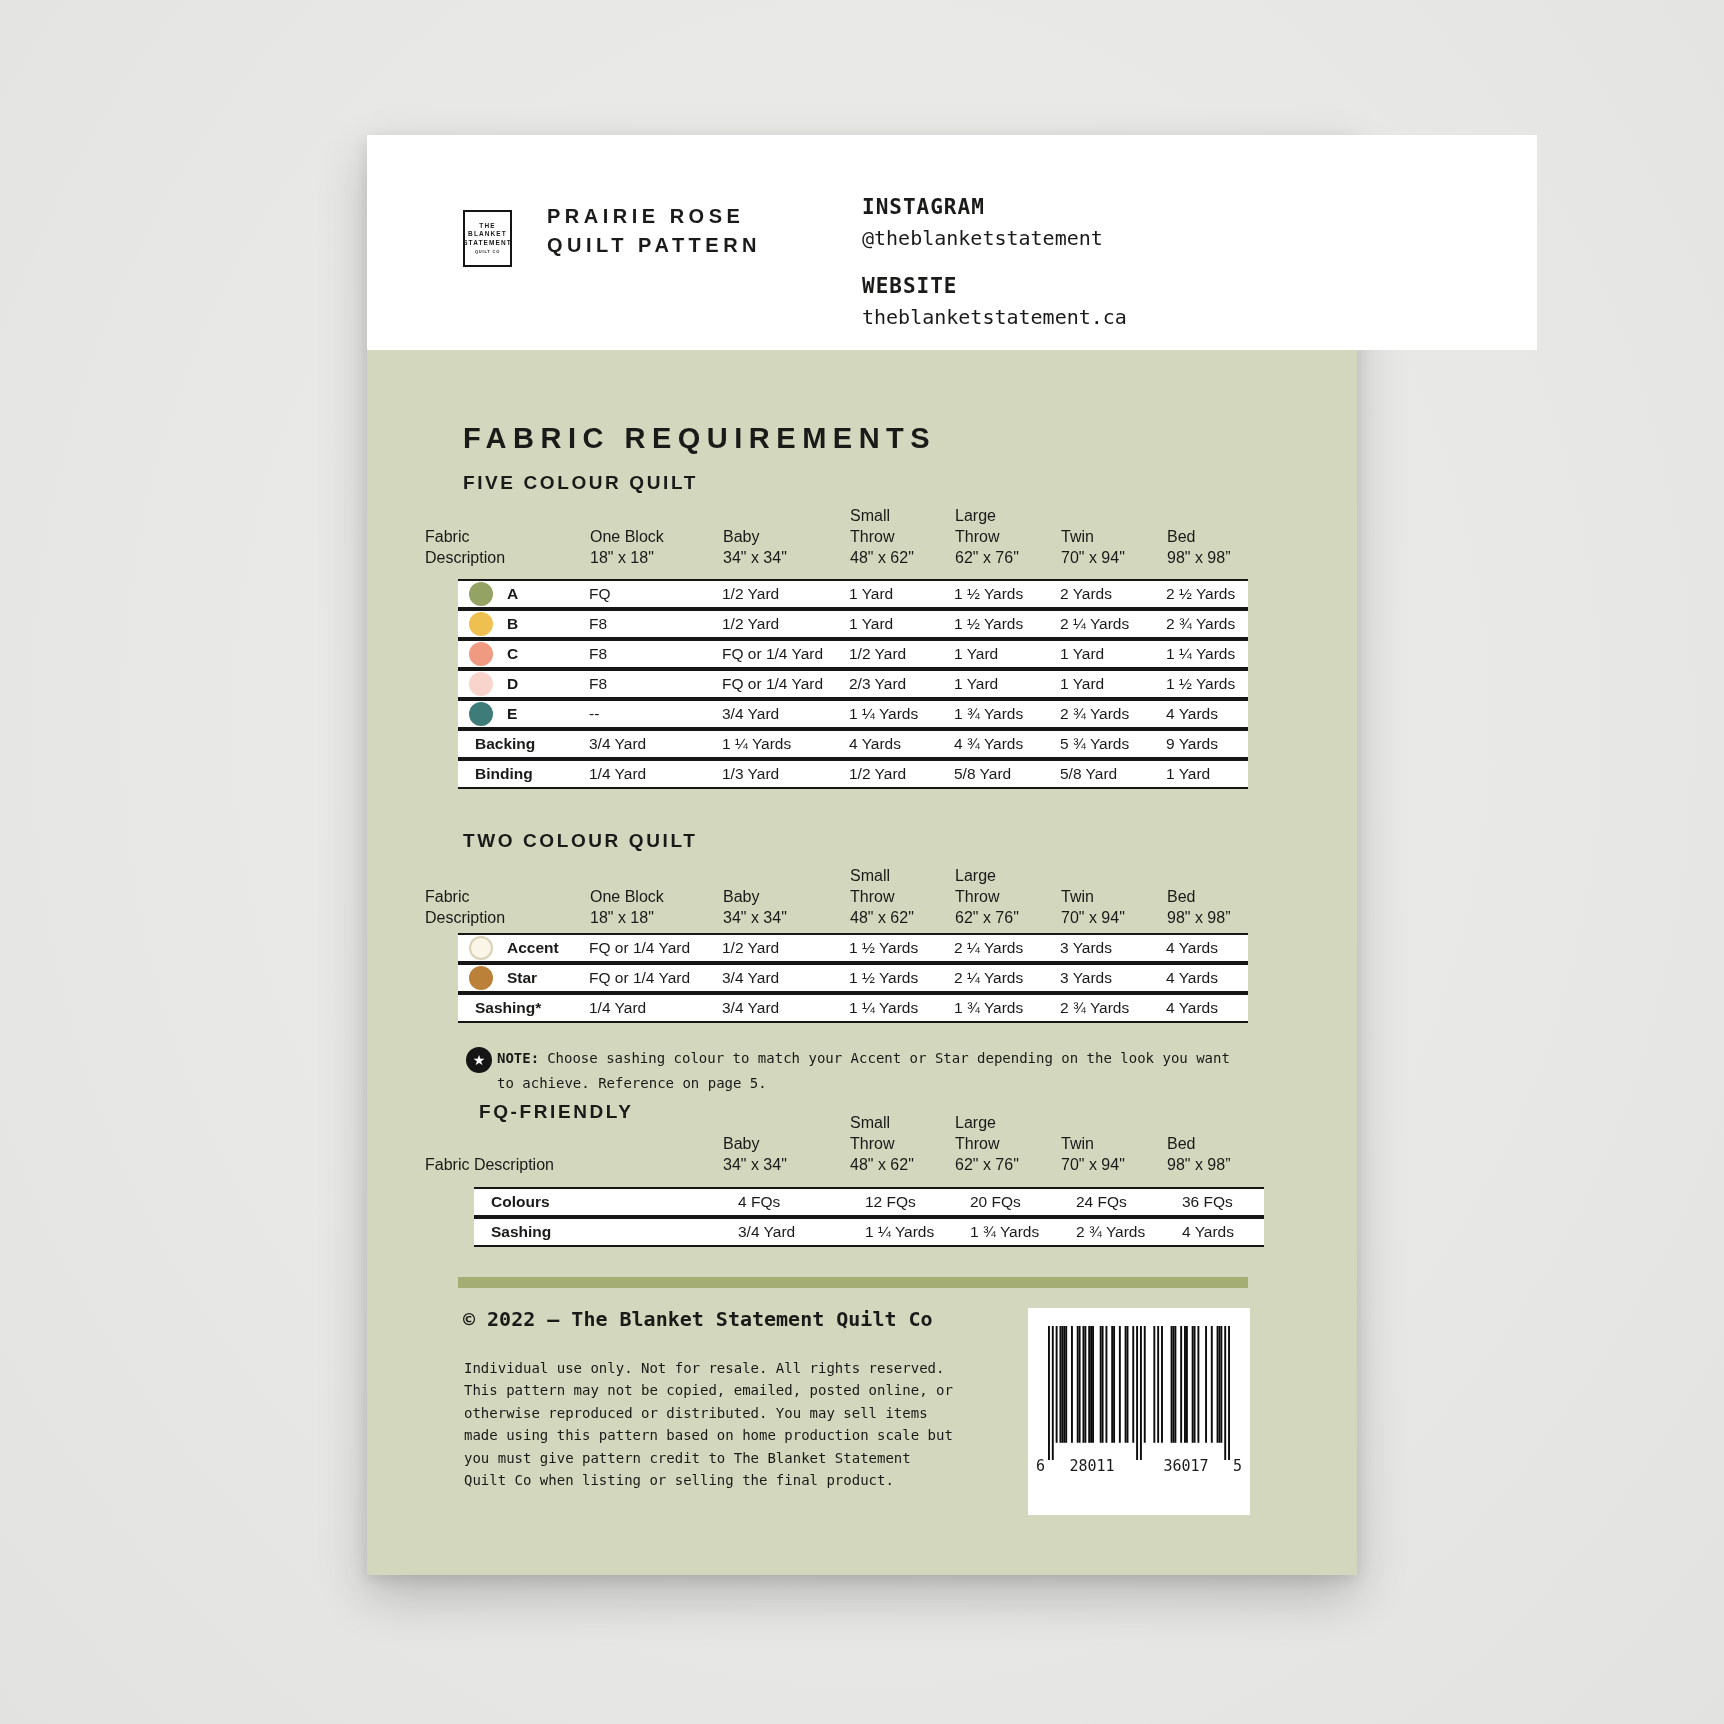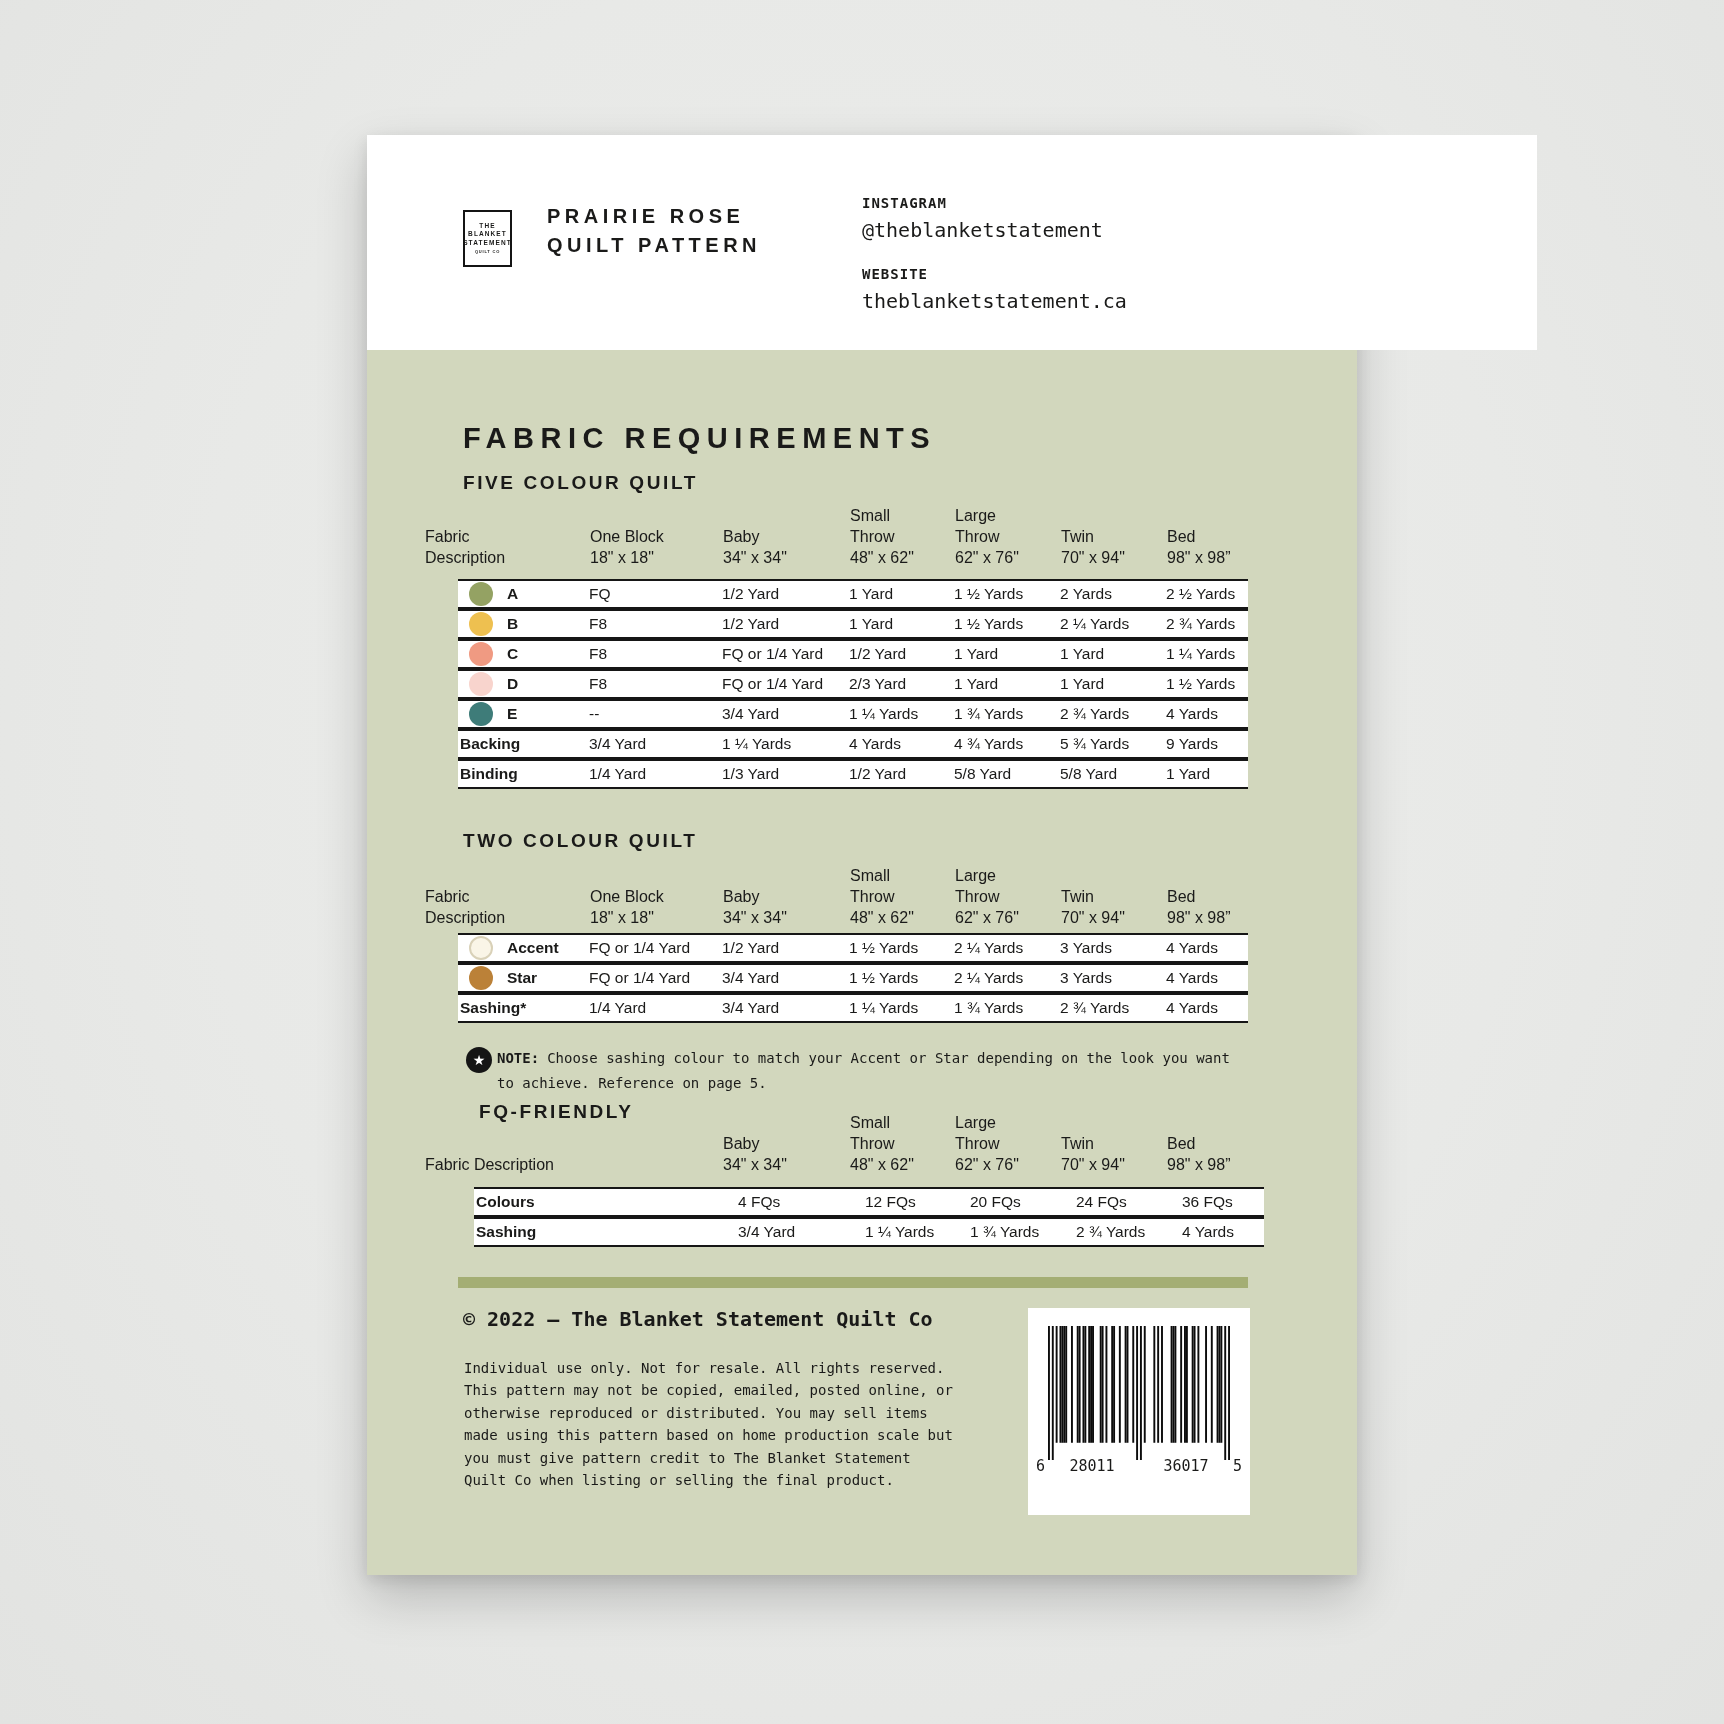--- a/index.html
+++ b/index.html
@@ -21,21 +21,21 @@
   .card-top{position:absolute;left:0;top:0;width:1170px;height:215px;background:var(--card,#fff);}
   .logo{
     position:absolute;left:96px;top:75px;width:49px;height:57px;
     border:2.5px solid #141414;box-sizing:border-box;
     display:flex;flex-direction:column;align-items:center;justify-content:center;
   }
   .logo-main{font-size:6.5px;line-height:8.5px;font-weight:700;letter-spacing:1.1px;text-align:center;white-space:pre-line;}
   .logo-sub{font-size:4px;line-height:6px;font-weight:700;letter-spacing:.8px;margin-top:2px;}
   .pattern-title{position:absolute;left:180px;top:67px;font-size:20px;line-height:29px;font-weight:700;letter-spacing:4.5px;white-space:nowrap;}
   .contact{position:absolute;left:495px;top:60px;font-family:"DejaVu Sans Mono",monospace;}
-  .contact-label{font-size:14px;font-weight:700;letter-spacing:1px;}
+  .contact-label{font-size:21px;font-weight:700;letter-spacing:1px;}
   .contact-value{font-size:20px;margin-top:7px;letter-spacing:0;}
   .contact-spacer{height:24px;}
   
   .green{position:absolute;left:0;top:215px;width:990px;height:1225px;background:var(--panel,#d2d7bd);}
   .fr-title{position:absolute;left:96px;top:72px;font-size:29px;font-weight:700;letter-spacing:6.5px;white-space:nowrap;}
   .sec-h{position:absolute;font-size:19px;font-weight:700;letter-spacing:2.6px;white-space:nowrap;}
   #five-h{left:96px;top:122px;}
   #two-h{left:96px;top:480px;}
   #fq-h{left:112px;top:751px;}
   .thead{position:absolute;display:grid;align-items:end;height:64px;
@@ -50,21 +50,21 @@
   #two-body{left:91px;top:583px;}
   #fq-body{left:107px;top:837px;}
   .trow{
     height:30px;box-sizing:border-box;background:#fff;
     border-top:2px solid #161616;border-bottom:2px solid #161616;
     display:grid;align-items:center;font-size:15.5px;white-space:nowrap;
   }
   .g7r{grid-template-columns:131px 133px 127px 105px 106px 106px 82px;}
   .g6r{grid-template-columns:264px 127px 105px 106px 106px 82px;}
   .label-cell{display:flex;align-items:center;font-weight:700;height:100%;}
-  .label-plain{padding-left:2px;}
+  .label-plain{padding-left:17px;}
   .swatch{width:24px;height:24px;border-radius:50%;margin-left:11px;margin-right:14px;flex:0 0 auto;box-sizing:border-box;}
   
   .note-icon{
     position:absolute;left:99px;top:697px;width:26px;height:26px;border-radius:50%;
     background:#151515;color:#fff;display:flex;align-items:center;justify-content:center;
     font-size:14px;line-height:26px;
   }
   .note-text{
     position:absolute;left:130px;top:696px;width:758px;
     font-family:"DejaVu Sans Mono",monospace;font-size:14px;line-height:25px;

